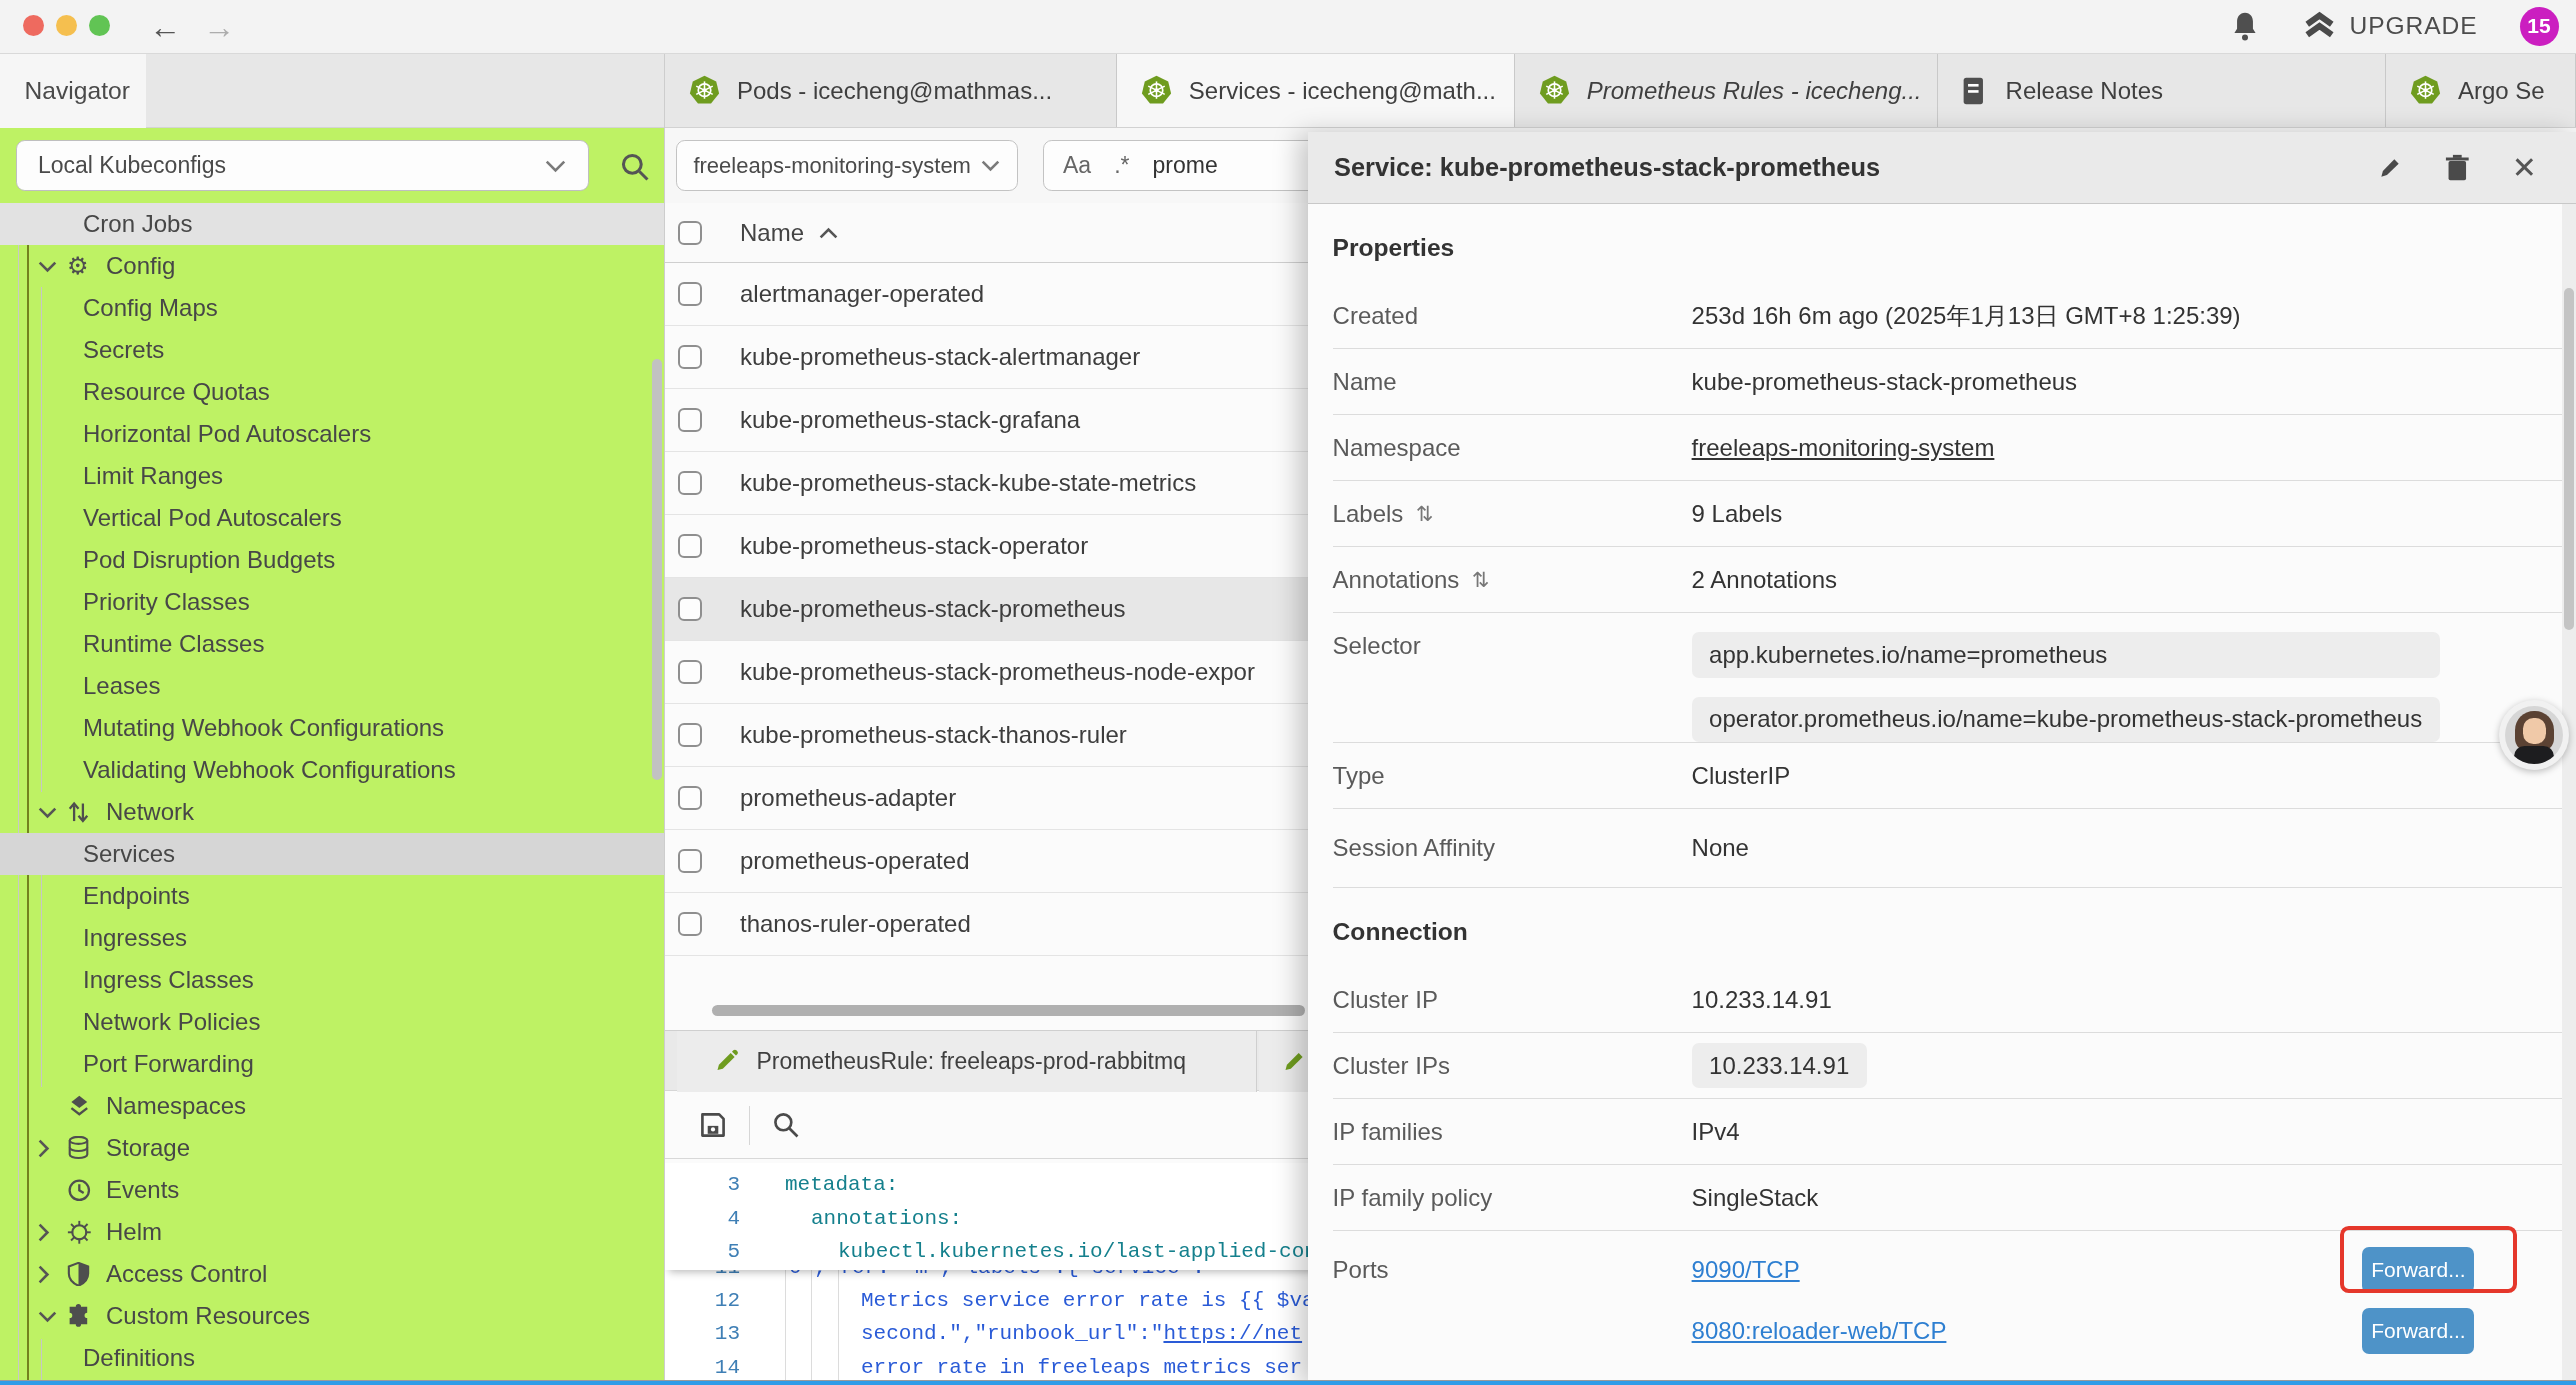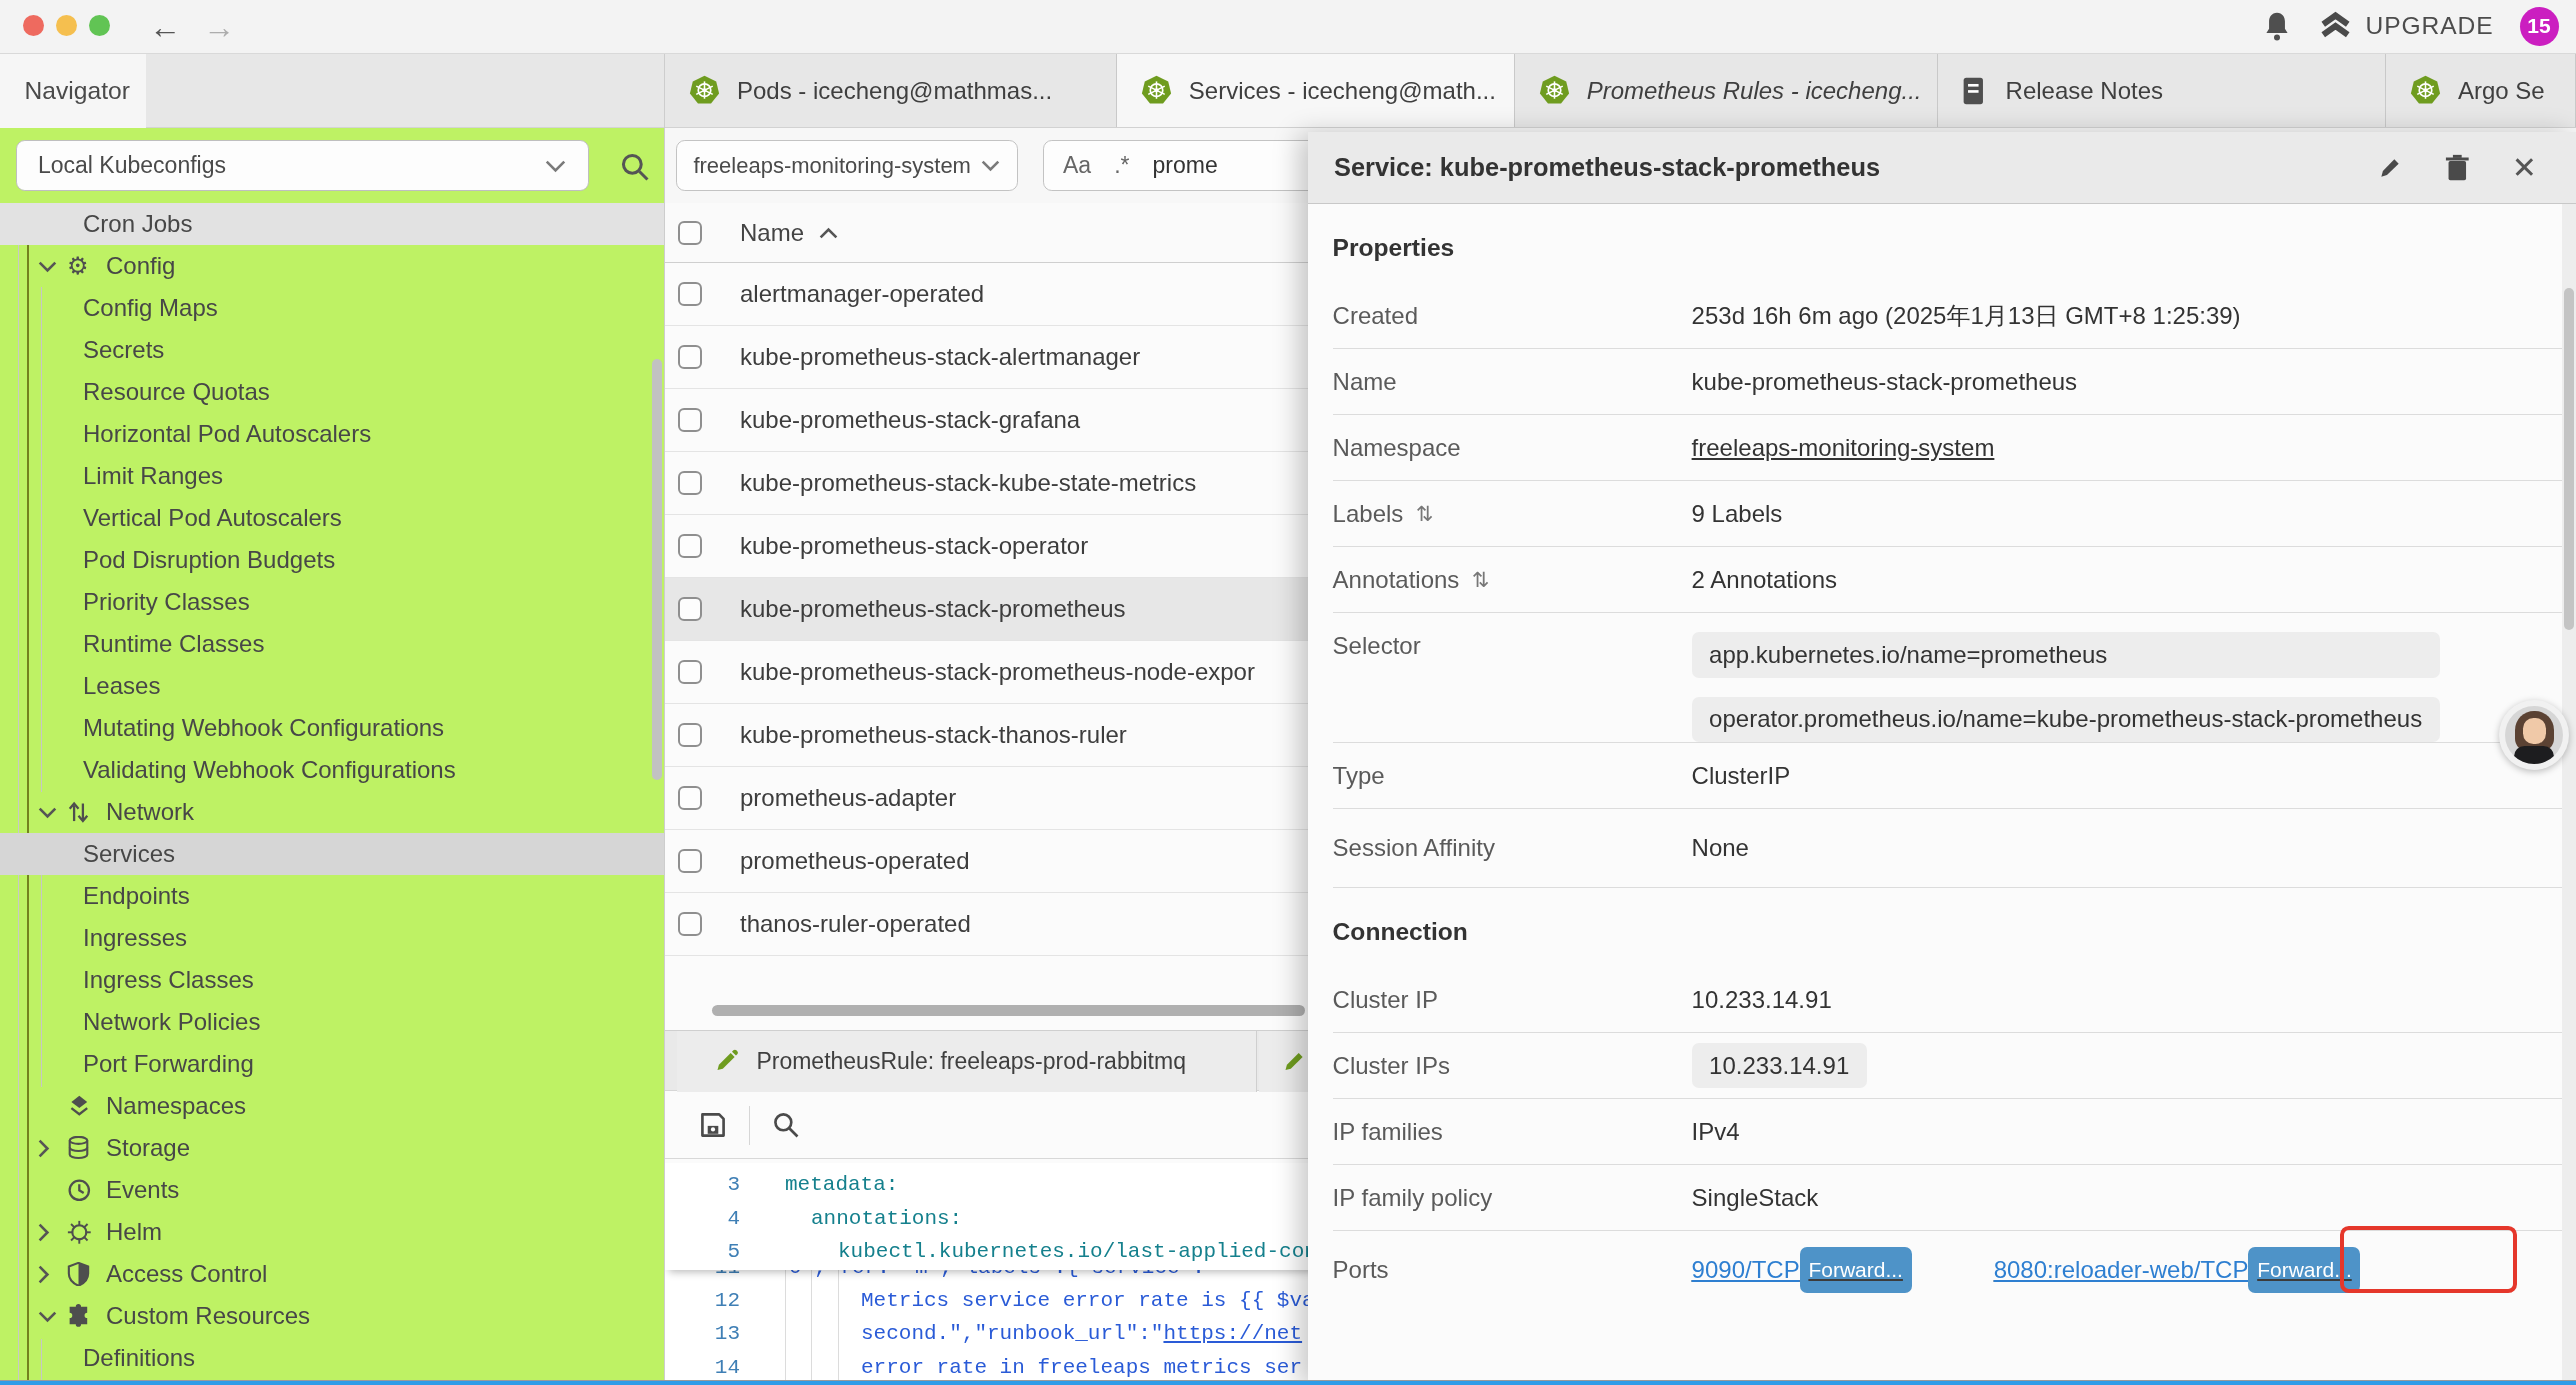--- a/index.html
+++ b/index.html
@@ -8,21 +8,21 @@
   .stage { position:absolute; inset:0; width:2576px; height:1385px; overflow:hidden; background:#f0f0f0; }
 
   
   .topbar { position:absolute; left:0; top:0; width:2576px; height:54px; background:#f3f3f3; border-bottom:0.9px solid #d9d9d9; }
   .tl { position:absolute; top:15px; width:21px; height:21px; border-radius:50%; }
   .tl.red { left:23px; background:#ee6a5f; }
   .tl.yellow { left:56px; background:#f5bf4f; }
   .tl.green { left:89px; background:#61c454; }
   .navarrow { position:absolute; top:8.8px; font-size:32px; color:#555; }
   .navarrow.fwd { color:#adadad; }
-  .topbar-right { position:absolute; right:17.5px; top:0; height:52px; display:flex; align-items:center; gap:26px; }
+  .topbar-right { position:absolute; right:17.5px; top:0; height:52px; display:flex; align-items:center; gap:42px; }
   .upgrade { display:flex; align-items:center; gap:12.3px; color:#4c4c4c; font-size:24.6px; letter-spacing:0.9px; }
   .badge { width:39px; height:39px; border-radius:50%; background:#cb1ec0; color:#fff; font-size:21px; font-weight:bold; display:flex; align-items:center; justify-content:center; }
 
   
   .leftpanel { position:absolute; left:0; top:54px; width:665px; bottom:0; background:#bef264; border-right:0.9px solid #cdcdcd; }
   .nav-tabrow { position:absolute; left:0; top:0; width:100%; height:74px; background:#e7e7e7; border-bottom:0.9px solid #d4d4d4; }
   .nav-tab { position:absolute; left:0; top:0; width:146px; height:74px; background:#f6f6f6; display:flex; align-items:center; padding-left:24.6px; font-size:24.6px; color:#4a4a4a; }
   .nav-searchrow { position:absolute; left:0; top:74px; width:100%; height:75px; }
   .kubeconfig { position:absolute; left:16px; top:12.3px; width:573px; height:51px; background:#fdfdfd; border:0.9px solid #bfbfbf; border-radius:8.8px; display:flex; align-items:center; padding:0 21px; font-size:23px; color:#4a4a4a; }
   .kubeconfig .chev { margin-left:auto; }
@@ -95,21 +95,21 @@
   .section-heading { height:79px; display:flex; align-items:flex-end; padding-bottom:21px; font-size:24.6px; font-weight:bold; color:#333; }
   .drow { display:flex; align-items:center; min-height:66px; border-bottom:0.9px solid #dcdcdc; font-size:24px; padding-right:24.6px; }
   .drow .dlabel { width:359px; flex:0 0 auto; color:#5a5a5a; display:flex; align-items:center; gap:12.3px; }
   .drow .dvalue { color:#333; }
   .drow.tall { min-height:117px; align-items:flex-start; padding-top:19px; }
   .drow.noborder { border-bottom:none; }
   .sorticon { color:#777; font-family:"DejaVu Sans", sans-serif; font-size:21px; }
   .linkval { color:#2e7fd1; text-decoration:underline; }
   .chip { display:inline-block; background:#ededed; border-radius:7px; padding:8.8px 17.5px; color:#333; white-space:nowrap; }
   .chips { display:flex; flex-direction:column; gap:19px; }
-  .ports-col { display:flex; gap:19px; flex:1;text-decoration:underline; }
+  .ports-col { display:flex; flex-direction:column; gap:7px; flex:1; }
   .port-line { display:flex; align-items:center; height:54px; }
   .fwd-btn { margin-left:auto; margin-right:63px; width:112px; height:46px; background:#4e93c8; border:none; border-radius:7px; color:#fff; font-size:21px; font-family:"Liberation Sans", sans-serif; }
   .red-highlight { position:absolute; left:1032px; top:1094px; width:177px; height:67px; border:4.4px solid #e5372b; border-radius:8.8px; z-index:12; pointer-events:none; }
   .detail-scrolltrack { position:absolute; right:0; top:72px; bottom:0; width:14px; background:#ededed; }
   .detail-scrollthumb { position:absolute; right:1.8px; top:84px; width:10.5px; height:342px; background:#c4c4c4; border-radius:5.3px; }
 
   
   .avatar { position:absolute; left:2499px; top:700px; width:70px; height:70px; border-radius:50%; background:#f1f1f1; box-shadow:0 1.8px 7px rgba(0,0,0,0.25); z-index:20; display:flex; align-items:center; justify-content:center; }
   .avatar-inner { width:58px; height:58px; border-radius:50%; background:#d6d6d6; position:relative; overflow:hidden; }
   .av-hair { position:absolute; left:9.6px; top:5.3px; width:39px; height:40px; background:#5b4233; border-radius:19px 19px 12.3px 12.3px; }

